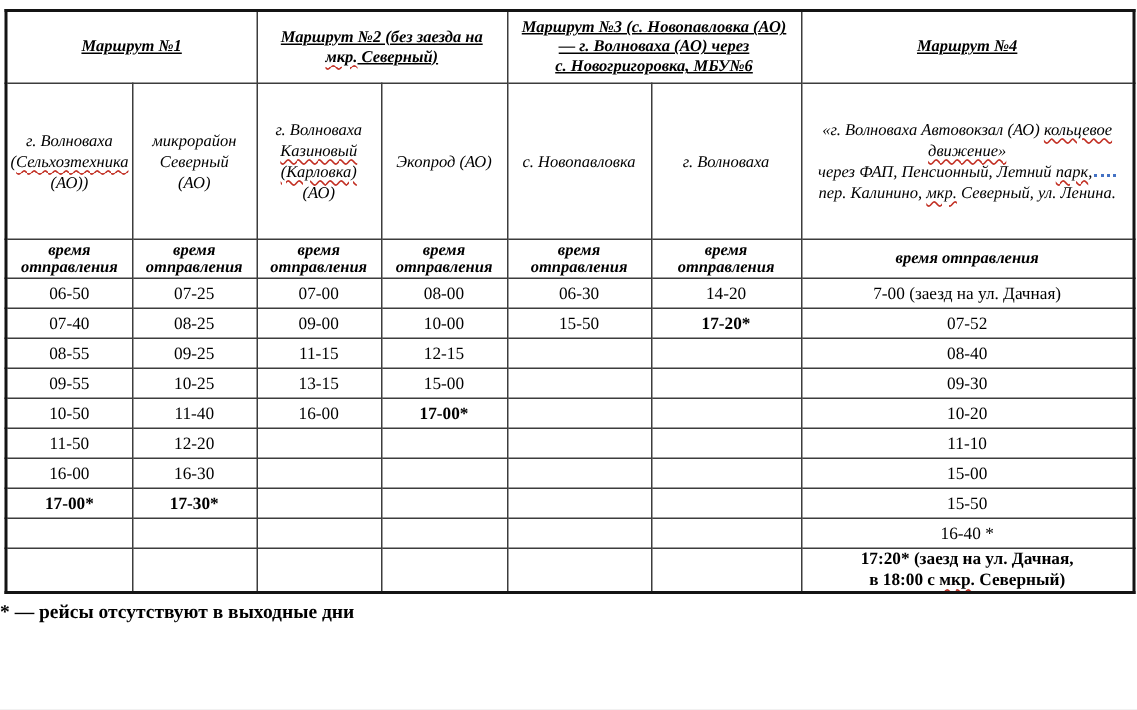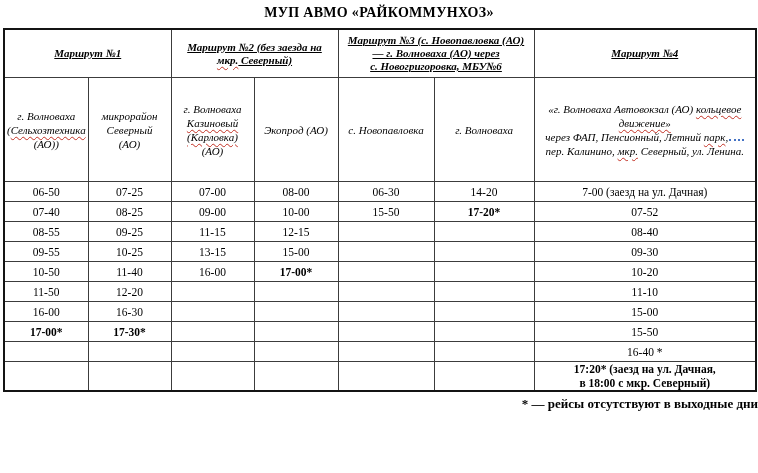--- a/index.html
+++ b/index.html
@@ -44,28 +44,27 @@
     text-underline-offset:2px;
   }
   tr.route-row td .seg.wavy{
     text-decoration:underline wavy #c23024 1px;
   }
   .blue-dots{
     display:inline-block;width:15px;height:5px;
     border-bottom:2px dotted #4472c4;vertical-align:baseline;margin-left:1px;
   }
   .footnote{
-    text-align:right;font-weight:bold;font-size:13px;line-height:15px;margin-top:4px;
+    text-align:left;font-weight:bold;font-size:13px;line-height:15px;margin-top:4px;
   }
 </style>
 </head>
 <body>
 
 <div class="page">
-  <div class="doc-title">МУП АВМО «РАЙКОММУНХОЗ»</div>
 
   <table class="sched">
     <colgroup id="colgroup">
         <col style="width: 84px;">
         <col style="width: 83px;">
         <col style="width: 83px;">
         <col style="width: 84px;">
         <col style="width: 96px;">
         <col style="width: 100px;">
         <col style="width: 222px;">
@@ -91,20 +90,35 @@
 </span><span class="seg wavy">Казиновый</span><span class="seg">
 </span><span class="seg wavy">(Карловка)</span><span class="seg">
 (АО)</span></td>
           <td><span class="seg">Экопрод (АО)</span></td>
           <td><span class="seg">с. Новопавловка</span></td>
           <td><span class="seg">г. Волноваха</span></td>
           <td><span class="seg">«г. Волноваха Автовокзал (АО) </span><span class="seg wavy">кольцевое движение»</span><span class="seg">
 через ФАП, Пенсионный, Летний </span><span class="seg wavy">парк</span><span class="seg">,</span><span class="seg blue-dots"></span><span class="seg">
 пер. Калинино, </span><span class="seg wavy">мкр.</span><span class="seg"> Северный, ул. Ленина.</span></td>
         </tr>
+      <tr class="dep-row" id="dep-row">
+          <td>время
+отправления</td>
+          <td>время
+отправления</td>
+          <td>время
+отправления</td>
+          <td>время
+отправления</td>
+          <td>время
+отправления</td>
+          <td>время
+отправления</td>
+          <td>время отправления</td>
+        </tr>
     </thead>
     <tbody class="times" id="body-rows">
         <tr>
           <td>06-50</td>
           <td>07-25</td>
           <td>07-00</td>
           <td>08-00</td>
           <td>06-30</td>
           <td>14-20</td>
           <td>7-00 (заезд на ул. Дачная)</td>

